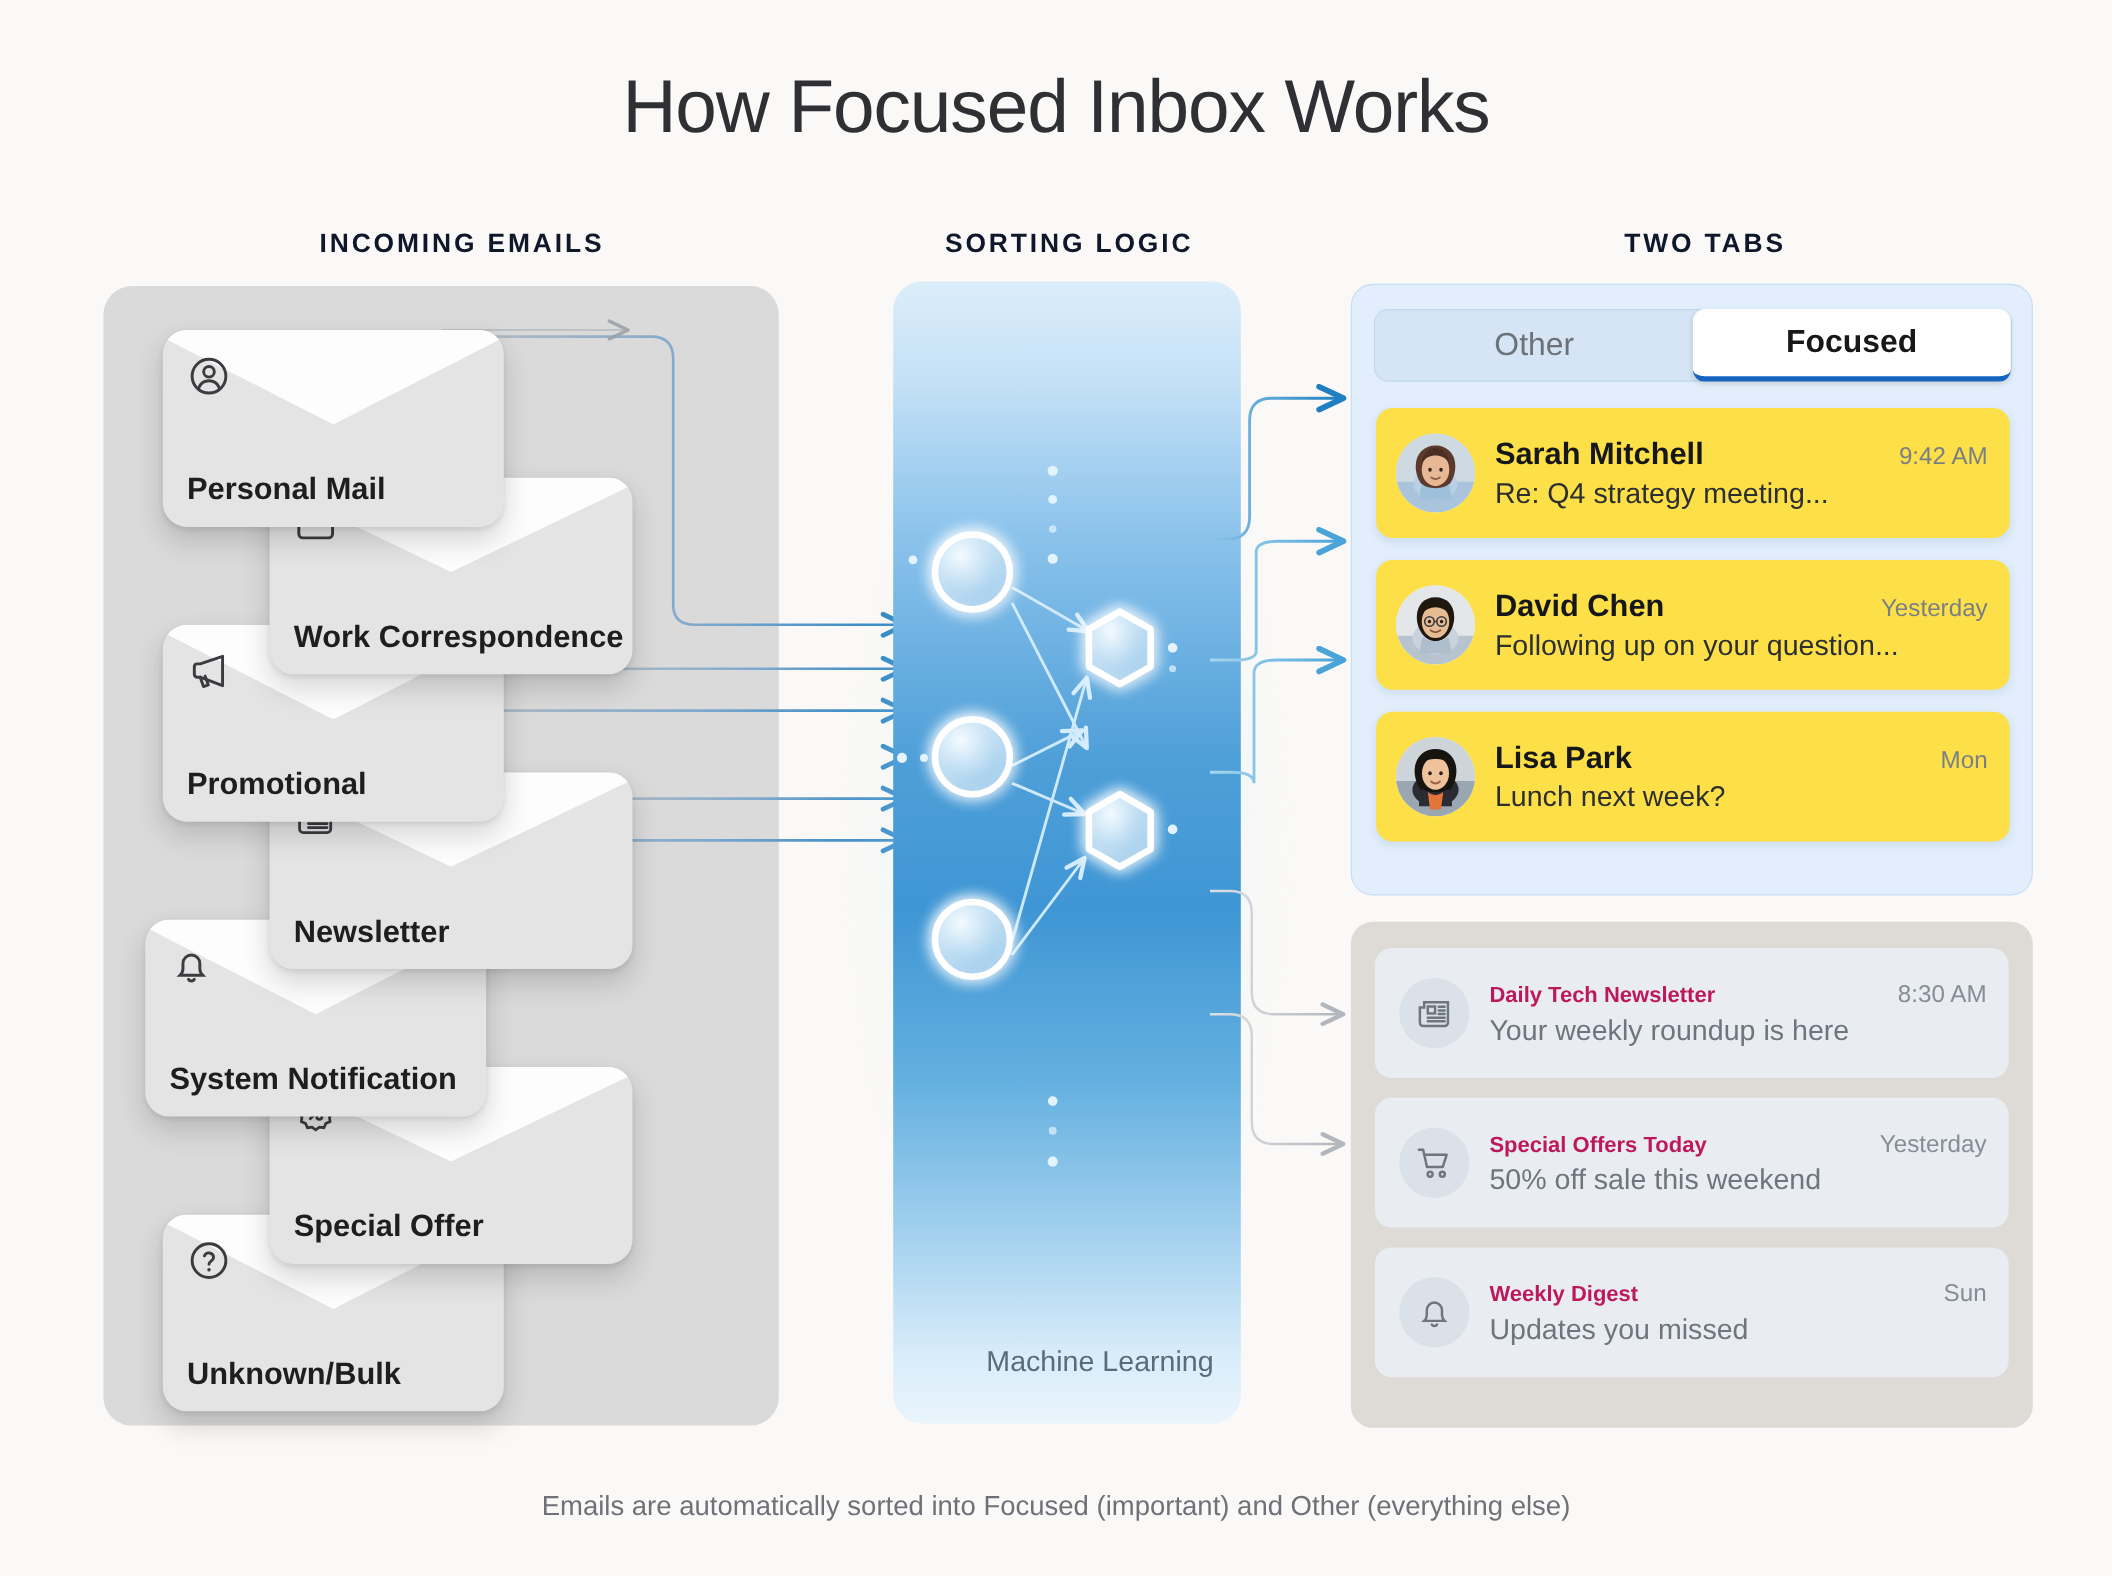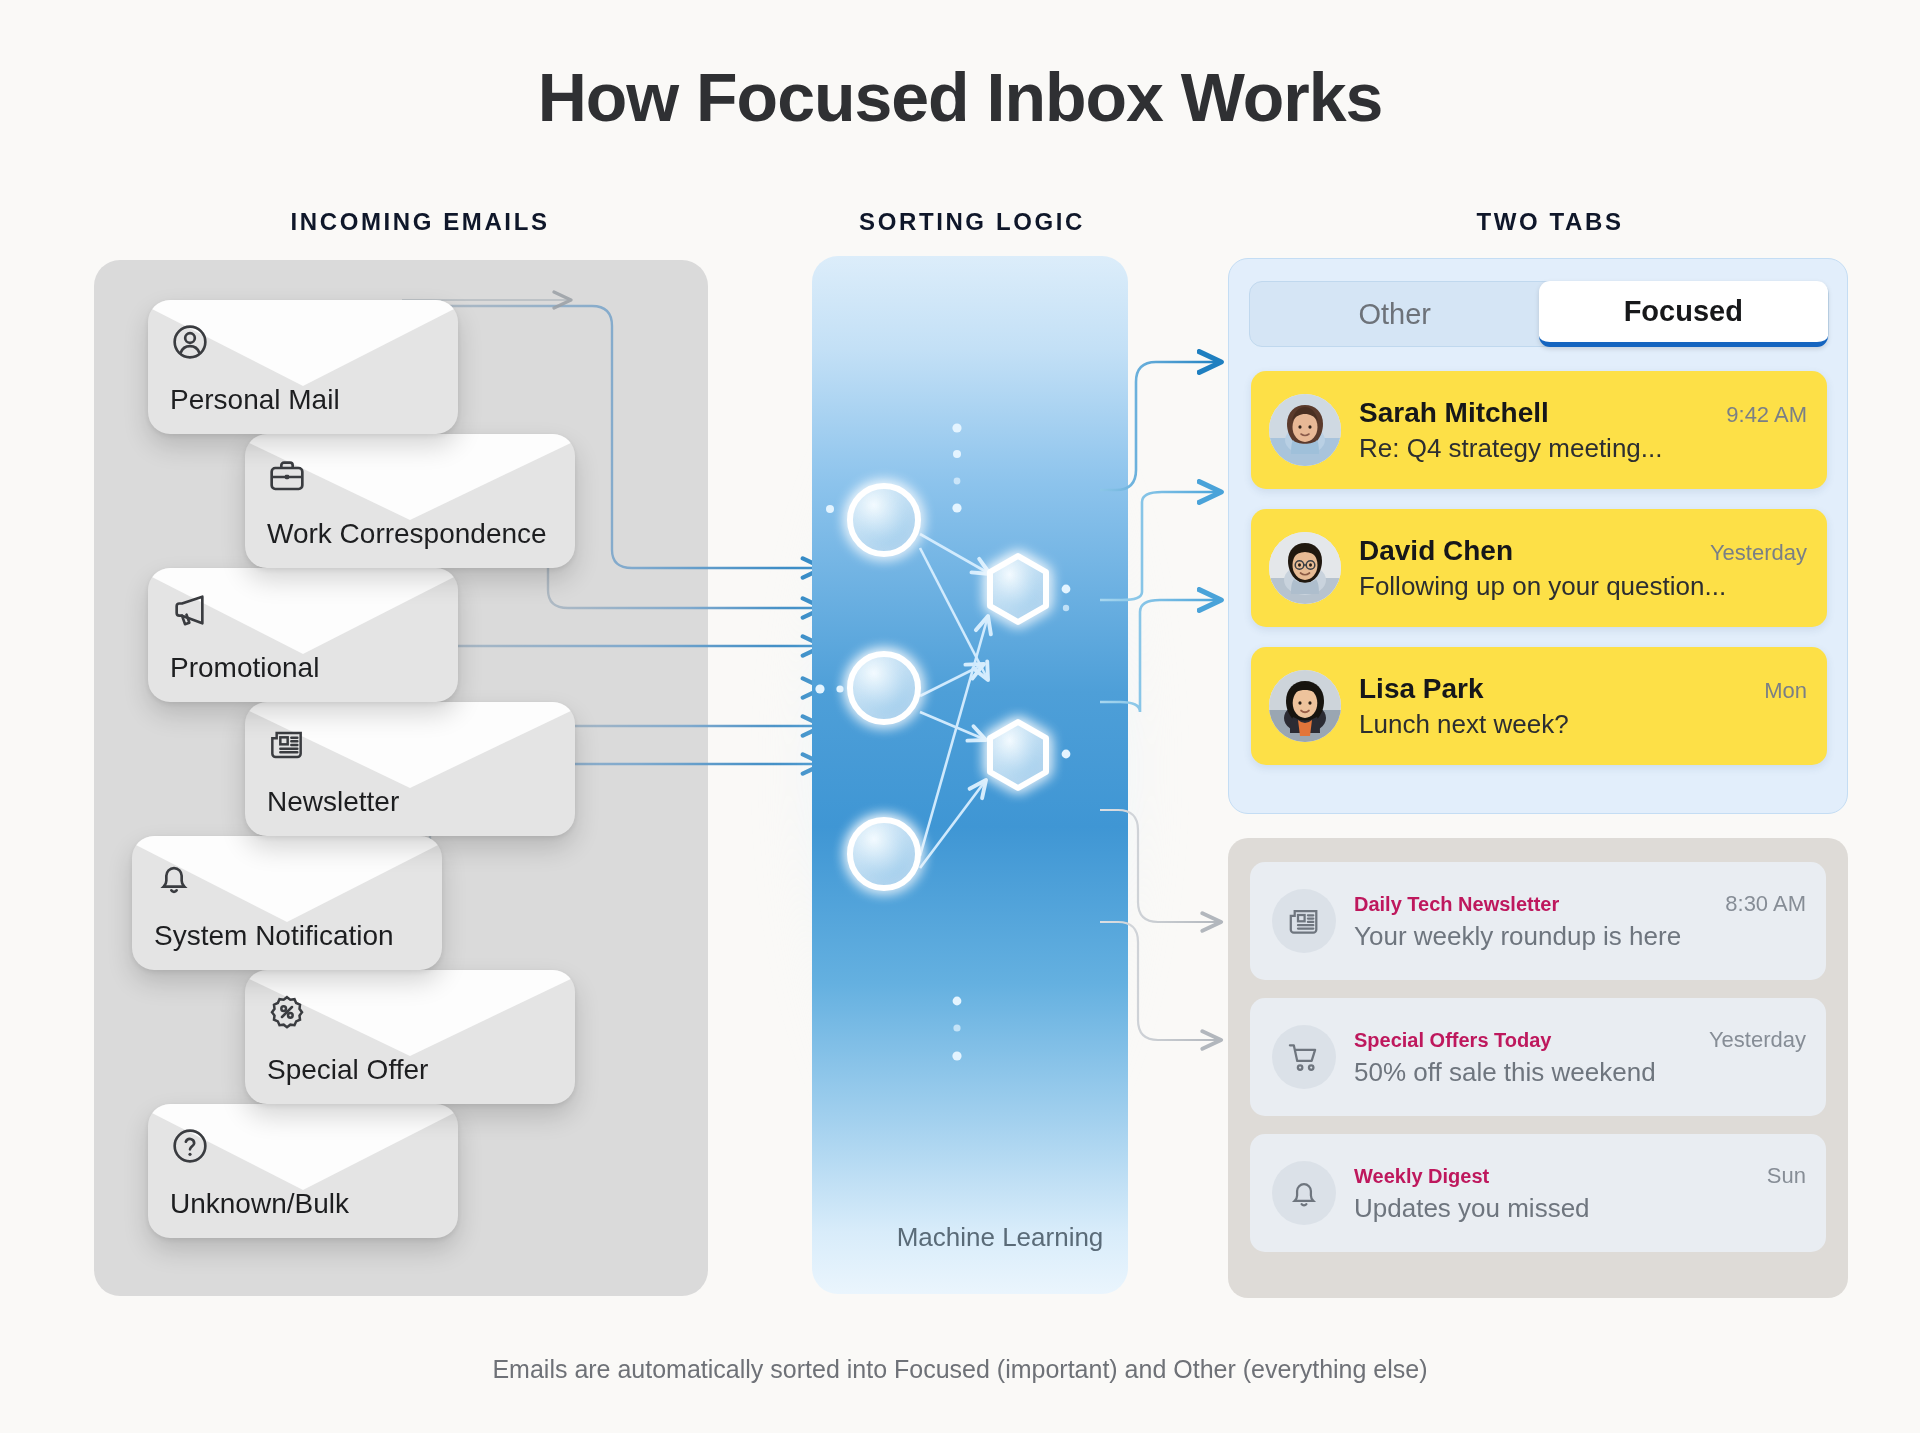--- a/index.html
+++ b/index.html
@@ -9,21 +9,21 @@
     font-family:"Liberation Sans","DejaVu Sans",sans-serif;
     position:relative;
     overflow:hidden;
     -webkit-font-smoothing:antialiased;
   }
 
   
   #title {
     position:absolute; left:0; top:58px; width:1920px;
     text-align:center;
-    font-size:68px; font-weight:bold; letter-spacing:-1px;
+    font-size:68px; font-weight:normal; letter-spacing:-1px;
     color:#2f3033;
   }
 
   
   .col-cap {
     position:absolute; top:208px;
     font-size:24px; font-weight:600; letter-spacing:2.6px;
     color:#0f172a; text-align:center;
   }
   #cap-incoming { left:130px;  width:580px; }
@@ -31,25 +31,26 @@
   #cap-tabs     { left:1230px; width:640px; }
 
   
   #left-panel {
     position:absolute; left:94px; top:260px; width:614px; height:1036px;
     background:#dadada; border-radius:26px;
   }
 
   .env {
     position:absolute;
-    height:134px;
+    height:179px;
     background:#e4e4e4;
     border-radius:22px;
     box-shadow:0 12px 26px rgba(0,0,0,.16), 0 2px 5px rgba(0,0,0,.08);
     overflow:hidden;
+    font-weight:bold;
   }
   
   .env .flap {
     position:absolute; left:0; top:0; width:100%; height:86px;
     background:#fdfdfd;
     clip-path:polygon(0 0, 100% 0, 100% 8%, 50% 100%, 0 8%);
     filter:drop-shadow(0 3px 3px rgba(0,0,0,.10));
   }
   .env .ico {
     position:absolute; left:22px; top:22px;

